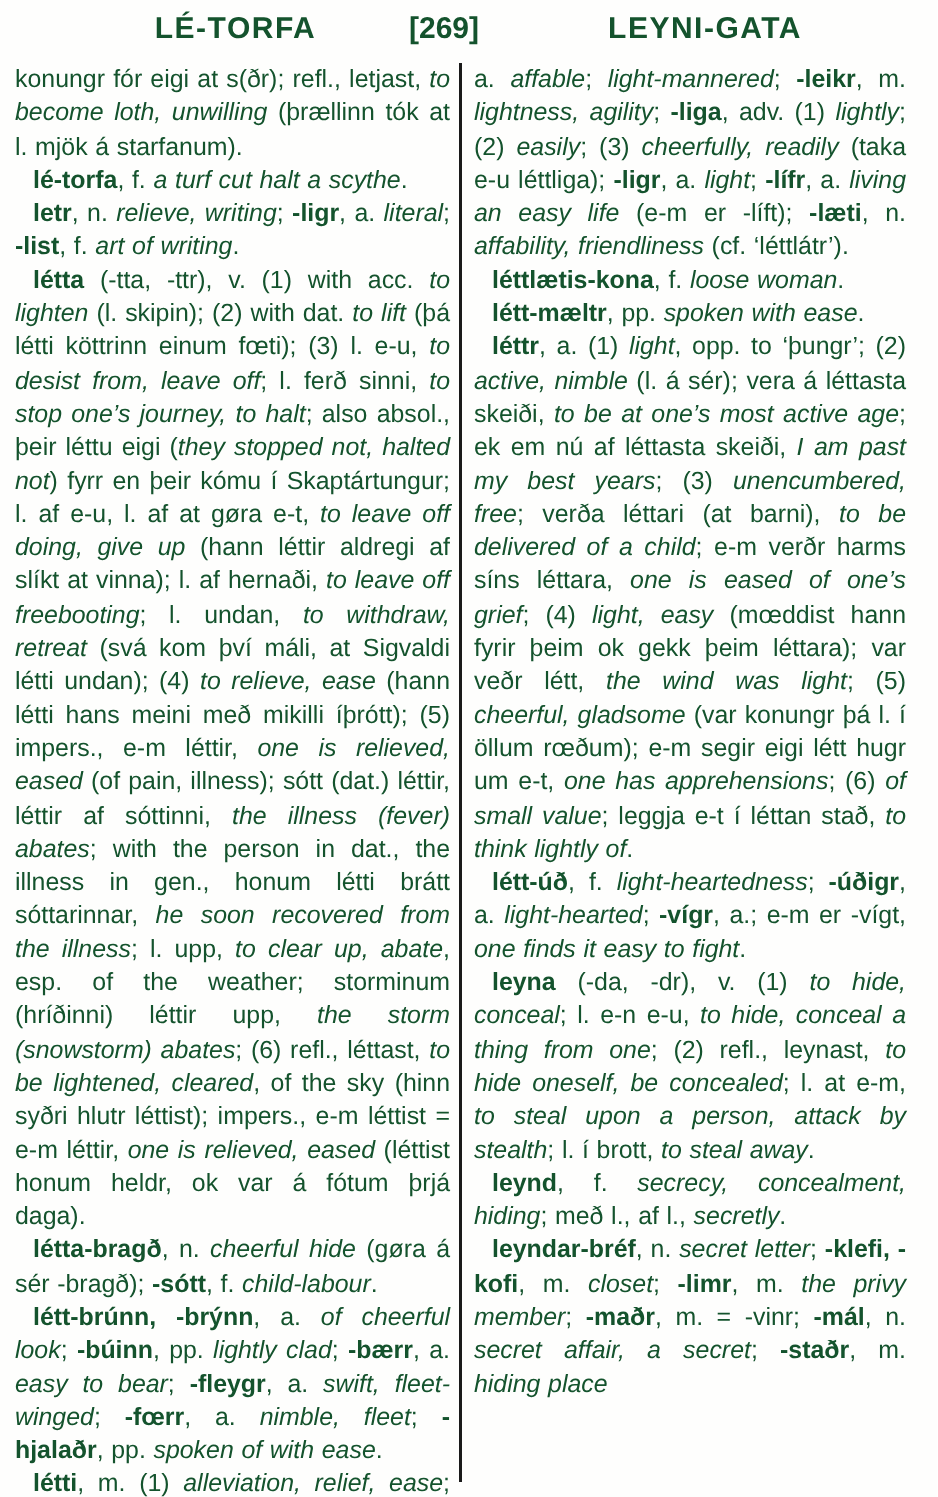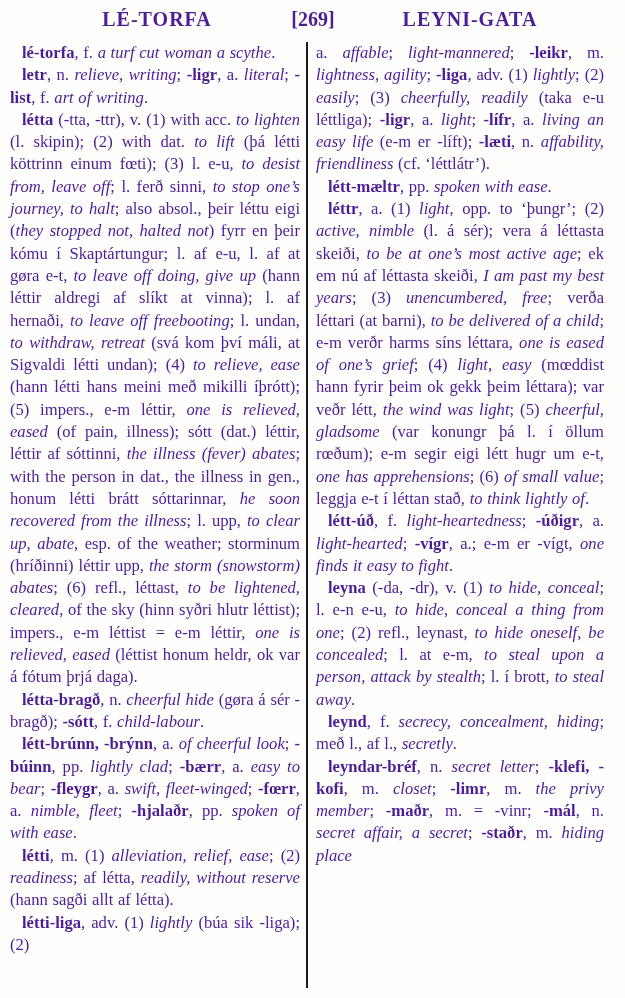--- a/index.html
+++ b/index.html
@@ -5,43 +5,43 @@
   html, body {
     margin: 0;
     padding: 0;
     background: #ffffff;
   }
   .page {
     position: relative;
     width: 625px;
     height: 998px;
     background: #fefefd;
-    color: #4c1d95;
-    font-family: Liberation Serif, serif;
+    color: #14532d;
+    font-family: Liberation Sans, sans-serif;
     overflow: hidden;
     box-sizing: border-box;
   }
   .running-head {
     position: absolute;
     top: 8px;
     left: 0;
     width: 625px;
     height: 26px;
   }
   .running-head .ht {
     position: absolute;
     top: 0;
     font-weight: bold;
     font-size: 20px;
     letter-spacing: 1px;
     white-space: nowrap;
     transform: translateX(-50%);
   }
   .ht.left  { left: 157px; }
-  .ht.mid   { left: 313px; letter-spacing: 0; }
+  .ht.mid   { left: 296px; letter-spacing: 0; }
   .ht.right { left: 470px; }
 
   .body-area {
     position: absolute;
     top: 42px;
     left: 10px;
     width: 605px;
     height: 948px;
     display: flex;
   }
@@ -76,31 +76,33 @@
 <div class="page">
 
   <div class="running-head">
     <span class="ht left">LÉ-TORFA</span>
     <span class="ht mid">[269]</span>
     <span class="ht right">LEYNI-GATA</span>
   </div>
 
   <div class="body-area">
     <div class="col left" id="col-left">
-        <p class="entry ind"><span class="b">lé-torfa</span><span class="p">, f. </span><span class="i">a turf cut woman a scythe</span><span class="p">.</span></p>
+        <p class="entry"><span class="p">konungr fór eigi at s(ðr); refl., letjast, </span><span class="i">to become loth, unwilling</span><span class="p"> (þrællinn tók at l. mjök á starfanum).</span></p>
+        <p class="entry ind"><span class="b">lé-torfa</span><span class="p">, f. </span><span class="i">a turf cut halt a scythe</span><span class="p">.</span></p>
         <p class="entry ind"><span class="b">letr</span><span class="p">, n. </span><span class="i">relieve, writing</span><span class="p">; </span><span class="b">-ligr</span><span class="p">, a. </span><span class="i">literal</span><span class="p">; </span><span class="b">-list</span><span class="p">, f. </span><span class="i">art of writing</span><span class="p">.</span></p>
         <p class="entry ind"><span class="b">létta</span><span class="p"> (-tta, -ttr), v. (1) with acc. </span><span class="i">to lighten</span><span class="p"> (l. skipin); (2) with dat. </span><span class="i">to lift</span><span class="p"> (þá létti köttrinn einum fœti); (3) l. e-u, </span><span class="i">to desist from, leave off</span><span class="p">; l. ferð sinni, </span><span class="i">to stop one’s journey, to halt</span><span class="p">; also absol., þeir léttu eigi (</span><span class="i">they stopped not, halted not</span><span class="p">) fyrr en þeir kómu í Skaptártungur; l. af e-u, l. af at gøra e-t, </span><span class="i">to leave off doing, give up</span><span class="p"> (hann léttir aldregi af slíkt at vinna); l. af hernaði, </span><span class="i">to leave off freebooting</span><span class="p">; l. undan, </span><span class="i">to withdraw, retreat</span><span class="p"> (svá kom því máli, at Sigvaldi létti undan); (4) </span><span class="i">to relieve, ease</span><span class="p"> (hann létti hans meini með mikilli íþrótt); (5) impers., e-m léttir, </span><span class="i">one is relieved, eased</span><span class="p"> (of pain, illness); sótt (dat.) léttir, léttir af sóttinni, </span><span class="i">the illness (fever) abates</span><span class="p">; with the person in dat., the illness in gen., honum létti brátt sóttarinnar, </span><span class="i">he soon recovered from the illness</span><span class="p">; l. upp, </span><span class="i">to clear up, abate</span><span class="p">, esp. of the weather; storminum (hríðinni) léttir upp, </span><span class="i">the storm (snowstorm) abates</span><span class="p">; (6) refl., léttast, </span><span class="i">to be lightened, cleared</span><span class="p">, of the sky (hinn syðri hlutr léttist); impers., e-m léttist = e-m léttir, </span><span class="i">one is relieved, eased</span><span class="p"> (léttist honum heldr, ok var á fótum þrjá daga).</span></p>
         <p class="entry ind"><span class="b">létta-bragð</span><span class="p">, n. </span><span class="i">cheerful hide</span><span class="p"> (gøra á sér -bragð); </span><span class="b">-sótt</span><span class="p">, f. </span><span class="i">child-labour</span><span class="p">.</span></p>
         <p class="entry ind"><span class="b">létt-brúnn, -brýnn</span><span class="p">, a. </span><span class="i">of cheerful look</span><span class="p">; </span><span class="b">-búinn</span><span class="p">, pp. </span><span class="i">lightly clad</span><span class="p">; </span><span class="b">-bærr</span><span class="p">, a. </span><span class="i">easy to bear</span><span class="p">; </span><span class="b">-fleygr</span><span class="p">, a. </span><span class="i">swift, fleet-winged</span><span class="p">; </span><span class="b">-fœrr</span><span class="p">, a. </span><span class="i">nimble, fleet</span><span class="p">; </span><span class="b">-hjalaðr</span><span class="p">, pp. </span><span class="i">spoken of with ease</span><span class="p">.</span></p>
         <p class="entry ind"><span class="b">létti</span><span class="p">, m. (1) </span><span class="i">alleviation, relief, ease</span><span class="p">; (2) </span><span class="i">readiness</span><span class="p">; af létta, </span><span class="i">readily, without reserve</span><span class="p"> (hann sagði allt af létta).</span></p>
         <p class="entry ind"><span class="b">létti-liga</span><span class="p">, adv. (1) </span><span class="i">lightly</span><span class="p"> (búa sik -liga); (2) </span></p>
       </div>
     <div class="divider"></div>
     <div class="col right" id="col-right">
         <p class="entry"><span class="p">a. </span><span class="i">affable</span><span class="p">; </span><span class="i">light-mannered</span><span class="p">; </span><span class="b">-leikr</span><span class="p">, m. </span><span class="i">lightness, agility</span><span class="p">; </span><span class="b">-liga</span><span class="p">, adv. (1) </span><span class="i">lightly</span><span class="p">; (2) </span><span class="i">easily</span><span class="p">; (3) </span><span class="i">cheerfully, readily</span><span class="p"> (taka e-u léttliga); </span><span class="b">-ligr</span><span class="p">, a. </span><span class="i">light</span><span class="p">; </span><span class="b">-lífr</span><span class="p">, a. </span><span class="i">living an easy life</span><span class="p"> (e-m er -líft); </span><span class="b">-læti</span><span class="p">, n. </span><span class="i">affability, friendliness</span><span class="p"> (cf. ‘léttlátr’).</span></p>
+        <p class="entry ind"><span class="b">léttlætis-kona</span><span class="p">, f. </span><span class="i">loose woman</span><span class="p">.</span></p>
         <p class="entry ind"><span class="b">létt-mæltr</span><span class="p">, pp. </span><span class="i">spoken with ease</span><span class="p">.</span></p>
         <p class="entry ind"><span class="b">léttr</span><span class="p">, a. (1) </span><span class="i">light</span><span class="p">, opp. to ‘þungr’; (2) </span><span class="i">active, nimble</span><span class="p"> (l. á sér); vera á léttasta skeiði, </span><span class="i">to be at one’s most active age</span><span class="p">; ek em nú af léttasta skeiði, </span><span class="i">I am past my best years</span><span class="p">; (3) </span><span class="i">unencumbered, free</span><span class="p">; verða léttari (at barni), </span><span class="i">to be delivered of a child</span><span class="p">; e-m verðr harms síns léttara, </span><span class="i">one is eased of one’s grief</span><span class="p">; (4) </span><span class="i">light, easy</span><span class="p"> (mœddist hann fyrir þeim ok gekk þeim léttara); var veðr létt, </span><span class="i">the wind was light</span><span class="p">; (5) </span><span class="i">cheerful, gladsome</span><span class="p"> (var konungr þá l. í öllum rœðum); e-m segir eigi létt hugr um e-t, </span><span class="i">one has apprehensions</span><span class="p">; (6) </span><span class="i">of small value</span><span class="p">; leggja e-t í léttan stað, </span><span class="i">to think lightly of</span><span class="p">.</span></p>
         <p class="entry ind"><span class="b">létt-úð</span><span class="p">, f. </span><span class="i">light-heartedness</span><span class="p">; </span><span class="b">-úðigr</span><span class="p">, a. </span><span class="i">light-hearted</span><span class="p">; </span><span class="b">-vígr</span><span class="p">, a.; e-m er -vígt, </span><span class="i">one finds it easy to fight</span><span class="p">.</span></p>
         <p class="entry ind"><span class="b">leyna</span><span class="p"> (-da, -dr), v. (1) </span><span class="i">to hide, conceal</span><span class="p">; l. e-n e-u, </span><span class="i">to hide, conceal a thing from one</span><span class="p">; (2) refl., leynast, </span><span class="i">to hide oneself, be concealed</span><span class="p">; l. at e-m, </span><span class="i">to steal upon a person, attack by stealth</span><span class="p">; l. í brott, </span><span class="i">to steal away</span><span class="p">.</span></p>
         <p class="entry ind"><span class="b">leynd</span><span class="p">, f. </span><span class="i">secrecy, concealment, hiding</span><span class="p">; með l., af l., </span><span class="i">secretly</span><span class="p">.</span></p>
         <p class="entry ind"><span class="b">leyndar-bréf</span><span class="p">, n. </span><span class="i">secret letter</span><span class="p">; </span><span class="b">-klefi, -kofi</span><span class="p">, m. </span><span class="i">closet</span><span class="p">; </span><span class="b">-limr</span><span class="p">, m. </span><span class="i">the privy member</span><span class="p">; </span><span class="b">-maðr</span><span class="p">, m. = -vinr; </span><span class="b">-mál</span><span class="p">, n. </span><span class="i">secret affair, a secret</span><span class="p">; </span><span class="b">-staðr</span><span class="p">, m. </span><span class="i">hiding place</span></p>
       </div>
   </div>
 
 </div>

